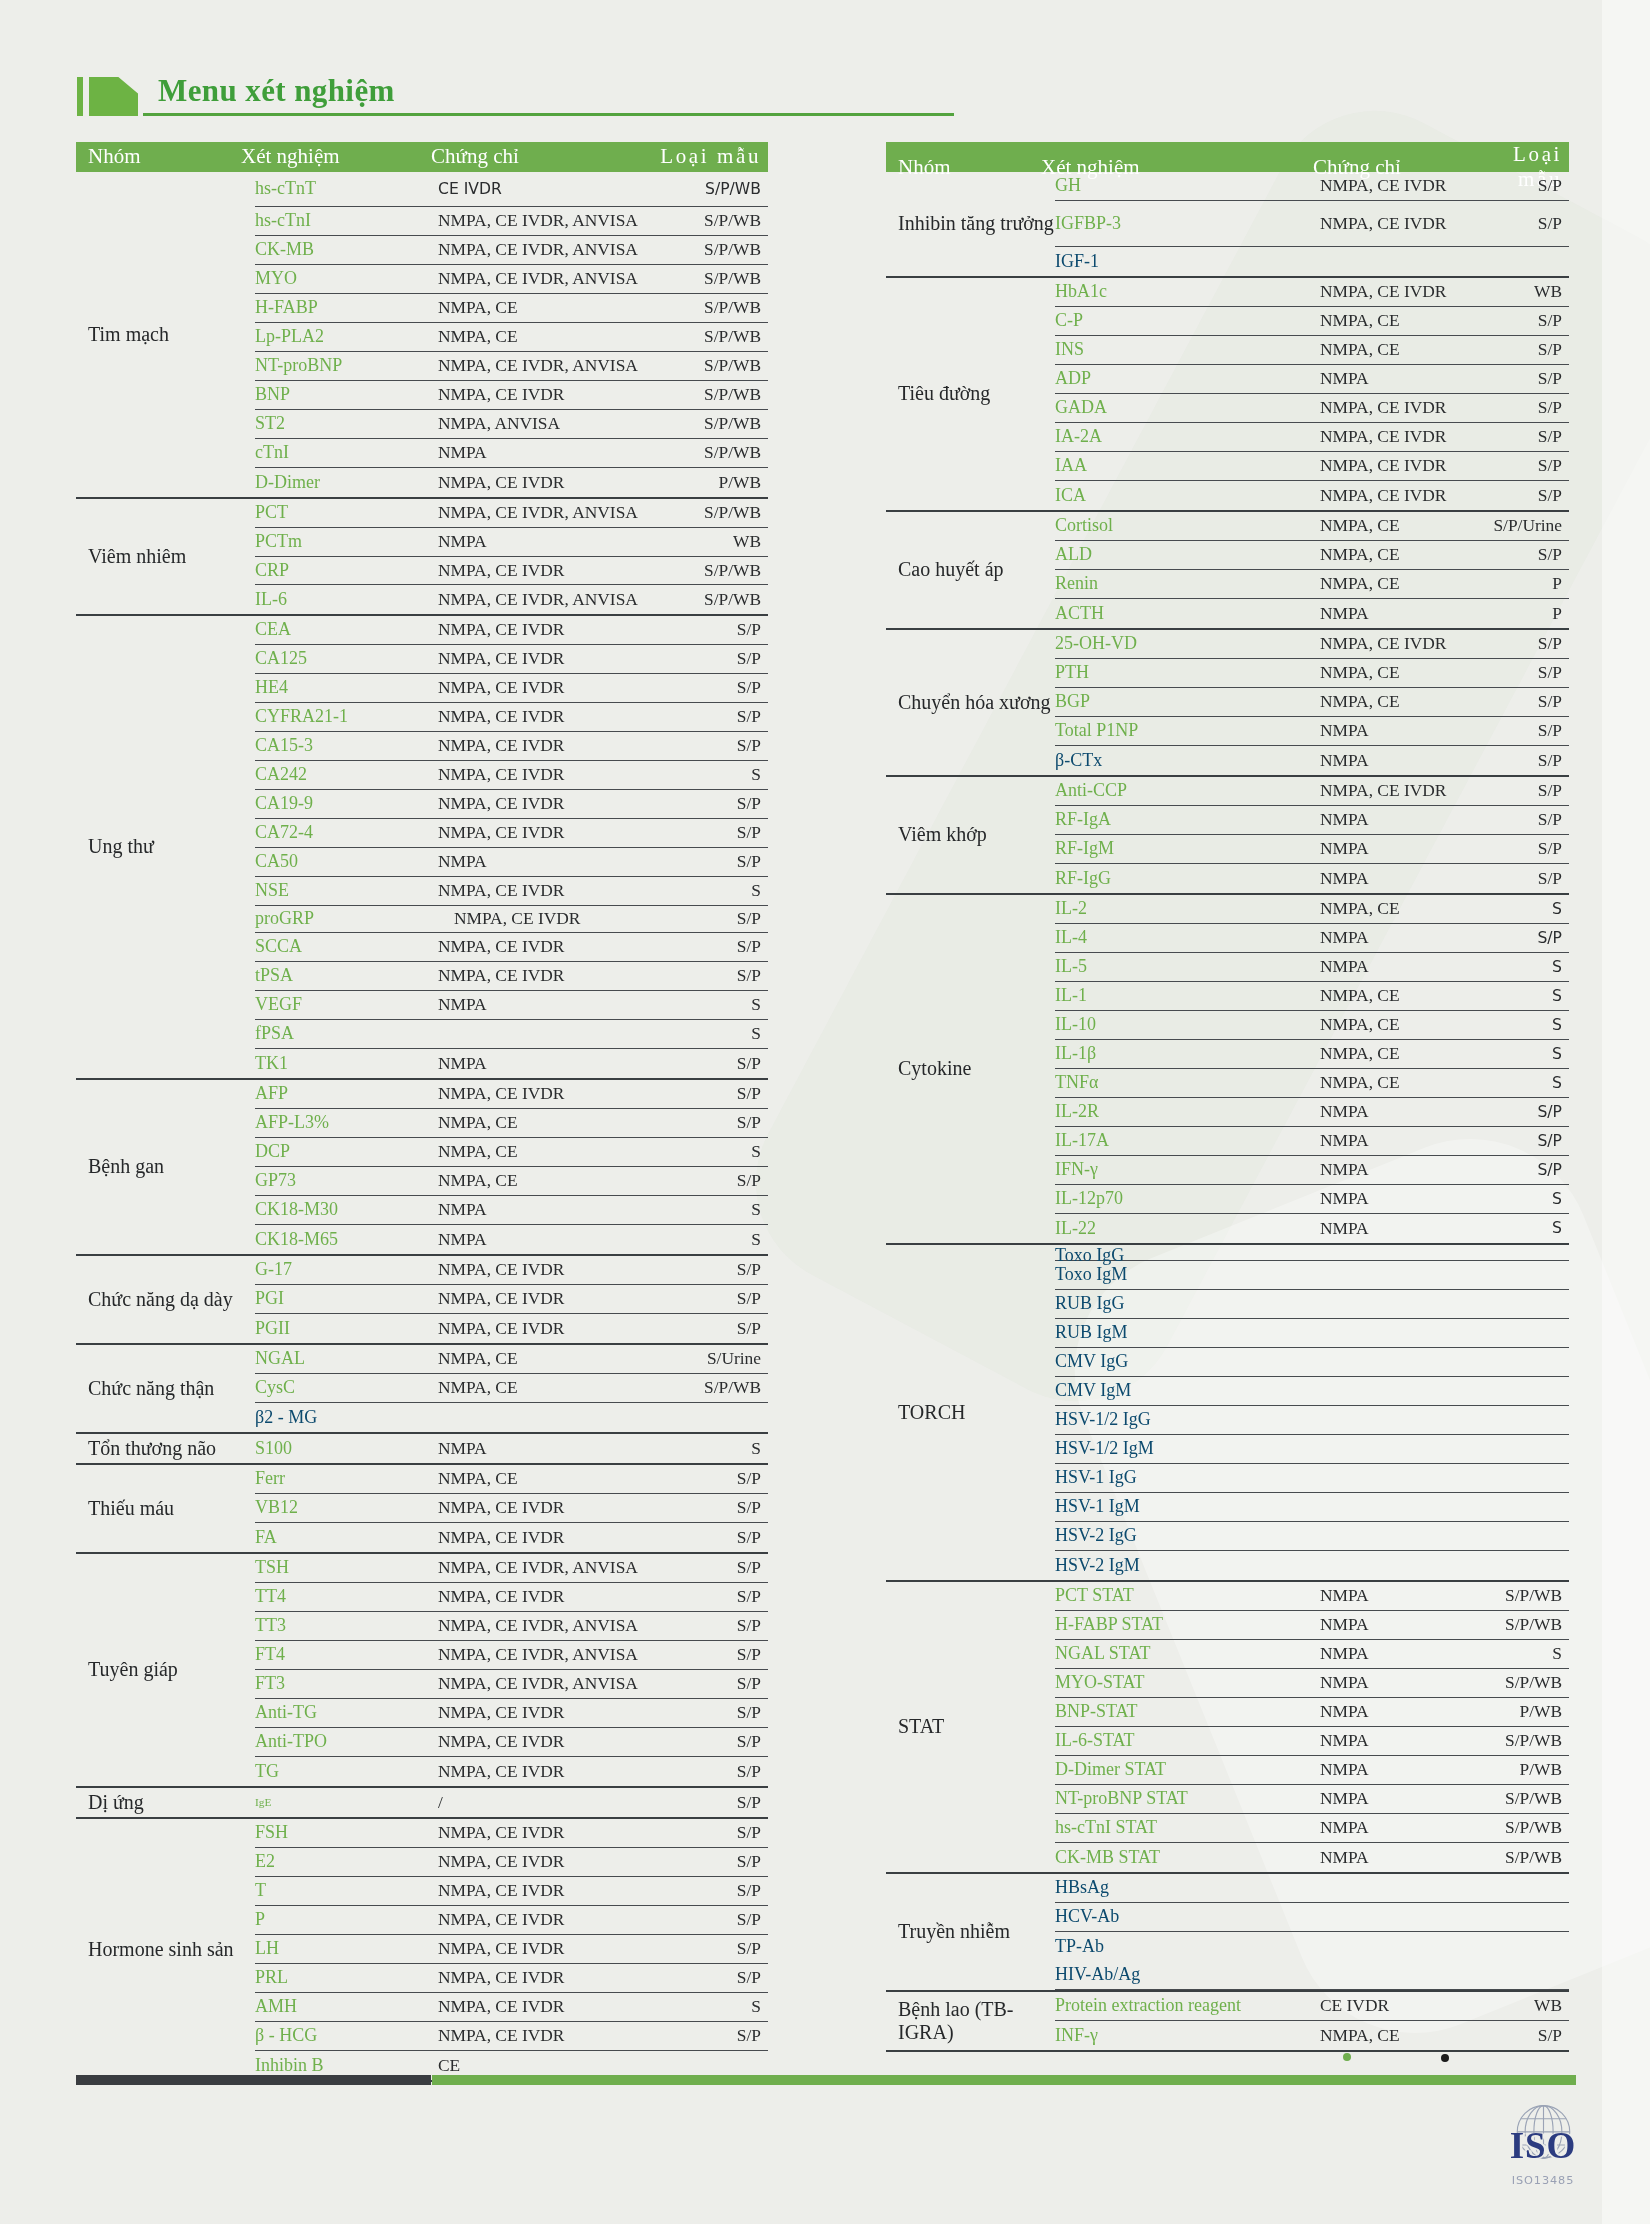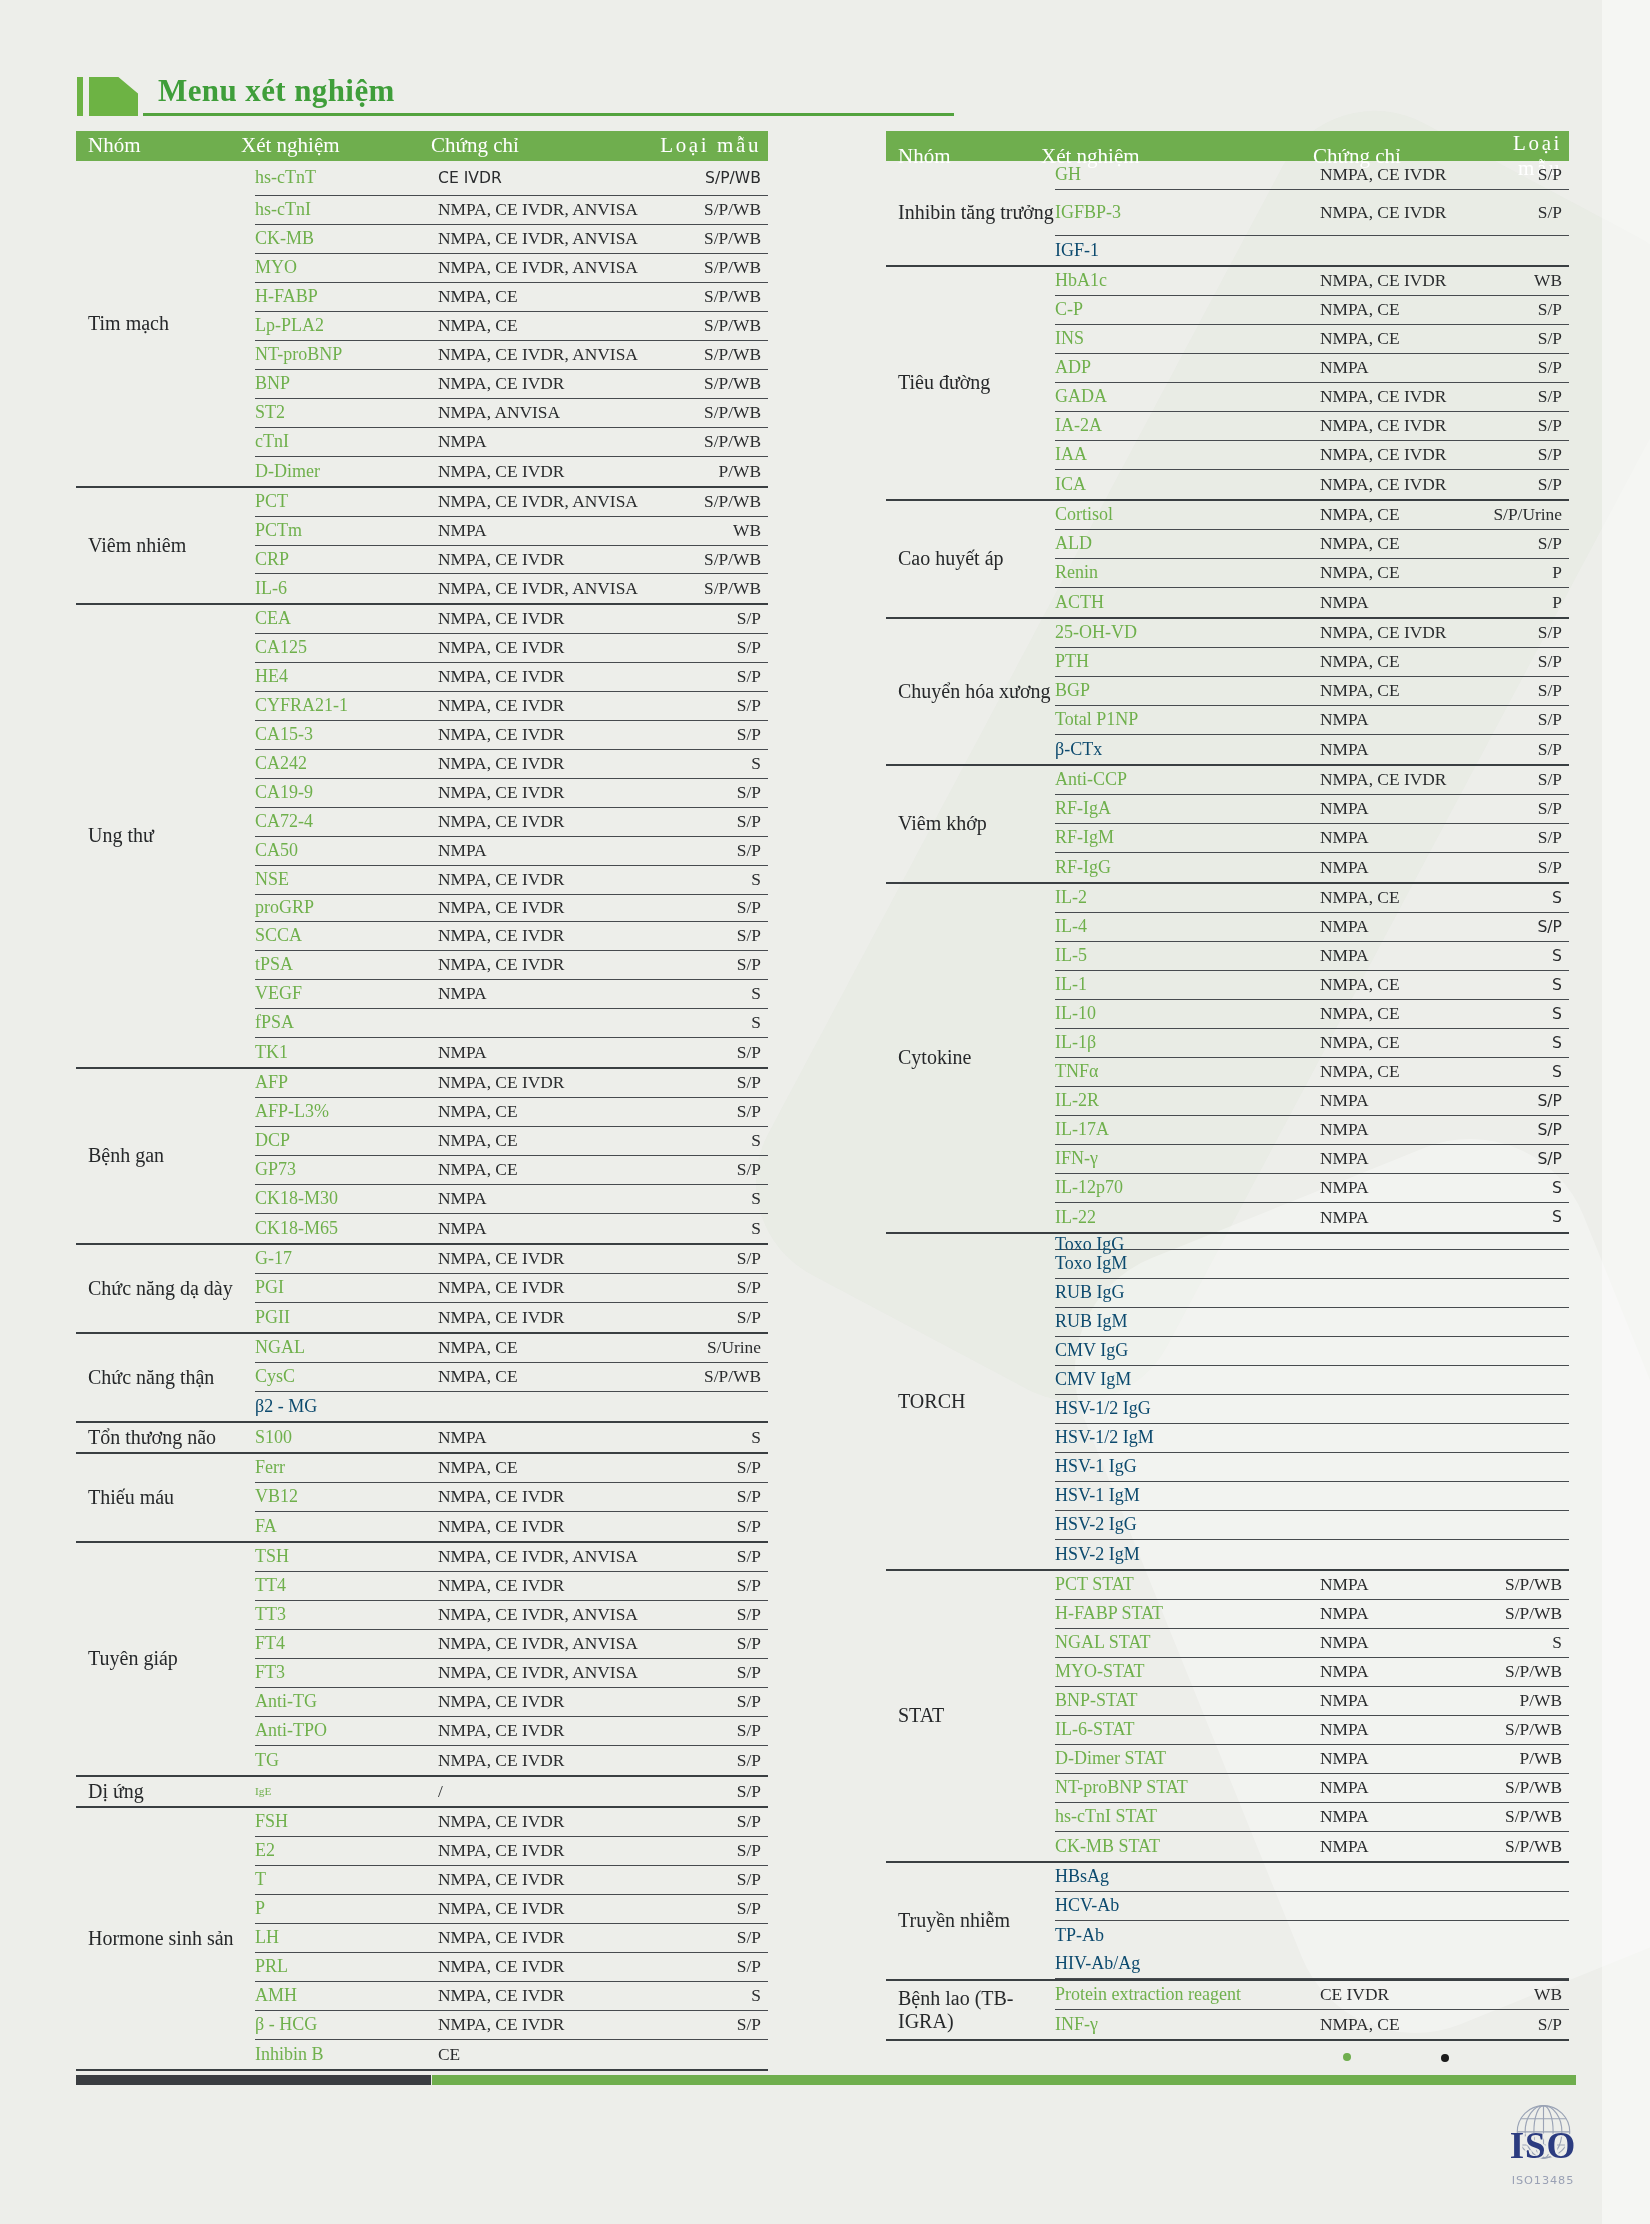--- a/index.html
+++ b/index.html
@@ -16,21 +16,21 @@
 
   
   .title-bar-vert{position:absolute;left:77px;top:77px;width:6px;height:39px;background:#6db344;}
   .title-square{position:absolute;left:89px;top:77px;width:49px;height:39px;background:#6db344;
         clip-path:polygon(0 0,60% 0,100% 42%,100% 100%,0 100%);}
   .page-title{position:absolute;left:158px;top:73px;margin:0;font-size:31px;font-weight:bold;
         color:#3f9e3a;letter-spacing:0.4px;}
   .title-underline{position:absolute;left:143px;top:113px;width:811px;height:2.6px;background:#53a33e;}
 
   
-  .ttable{position:absolute;top:131px;}
+  .ttable{position:absolute;top:142px;}
   .ttable.left{left:76px;width:692px;--groupw:179px;--testw:183px;--certw:213px;}
   .ttable.right{left:886px;width:683px;--groupw:169px;--testw:265px;--certw:165px;}
 
   .thead{display:grid;grid-template-columns:var(--groupw) var(--testw) var(--certw) 1fr;
         align-items:center;height:29.5px;background:#6fae4e;color:#ffffff;font-size:21px;}
   .h-group{padding-left:12px;}
   .h-test{margin-left:-14px;}
   .h-cert{margin-left:-7px;}
   .h-sample{text-align:right;padding-right:7px;letter-spacing:2.6px;}
 
@@ -222,21 +222,21 @@
           <div class="row" style="height: 29px;">
             <div class="tname">CA50</div>
             <div class="tcert">NMPA</div>
             <div class="tsamp">S/P</div>
           </div>
           <div class="row" style="height: 29px;">
             <div class="tname">NSE</div>
             <div class="tcert">NMPA, CE IVDR</div>
             <div class="tsamp">S</div>
           </div>
-          <div class="row" style="height: 27px;">
+          <div class="row" style="height: 27px; gap: 16px;">
             <div class="tname">proGRP</div>
             <div class="tcert">NMPA, CE IVDR</div>
             <div class="tsamp">S/P</div>
           </div>
           <div class="row" style="height: 29px;">
             <div class="tname">SCCA</div>
             <div class="tcert">NMPA, CE IVDR</div>
             <div class="tsamp">S/P</div>
           </div>
           <div class="row" style="height: 29px;">

